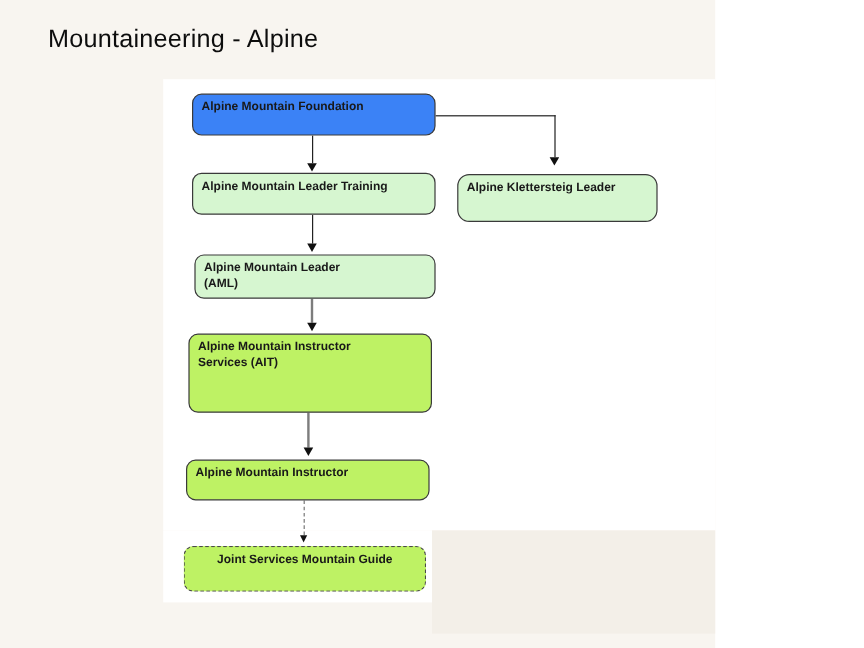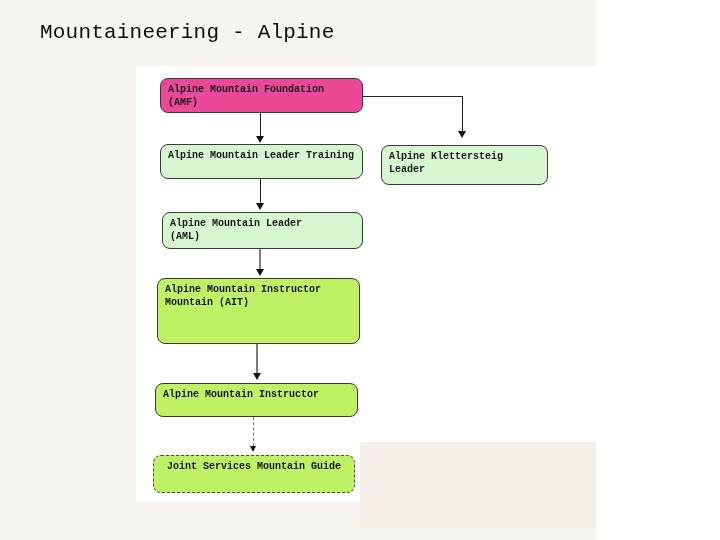--- a/index.html
+++ b/index.html
@@ -1,43 +1,43 @@
 <!DOCTYPE html>
 <html><head>
 <meta charset="utf-8">
 <style>
   html,body { margin:0; padding:0; }
   .slide {
     position:relative; width:596px; height:540px; overflow:hidden;
     background:#F8F5F0;
-    font-family:Liberation Mono, monospace;
+    font-family:Liberation Sans, sans-serif;
   }
   .slide-title {
     position:absolute; left:40px; top:21px;
     font-size:21px; color:#0d0d0d; letter-spacing:0.2px;
   }
   .panel { position:absolute; background:#ffffff; }
   .panel-main  { left:136px; top:66px;  width:467px; height:376px; }
   .panel-lower { left:136px; top:442px; width:224px; height:60px;  }
   .panel-cream { left:360px; top:442px; width:243px; height:86px; background:#F3EFE8; }
 
   .node {
     position:absolute; box-sizing:border-box;
     border:1px solid #3a3a3a; border-radius:8px;
     padding:4px 7px; font-size:10px; font-weight:bold;
     line-height:13px; color:#191919;
   }
-  .node-blue   { background:#ec4899; }
+  .node-blue   { background:#3b82f6; }
   .node-green  { background:#D6F6D0; }
   .node-orange { background:#bef264; }
   .node-dashed { border:1px dashed #4a4a4a; }
 
   #node-amf { left:160px; top:78px;  width:203px; height:35px; }
   #node-amt { left:160px; top:144px; width:203px; height:35px; }
-  #node-akl { left:381px; top:145px; width:167px; height:40px; }
+  #node-akl { left:381px; top:145px; width:167px; height:40px;border-radius:10px; }
   #node-aml { left:162px; top:212px; width:201px; height:37px; }
   #node-ait { left:157px; top:278px; width:203px; height:66px; }
   #node-ami { left:155px; top:383px; width:203px; height:34px; }
   #node-jmg { left:153px; top:455px; width:202px; height:38px;text-align:center; }
 
   .vline  { position:absolute; width:1px; background:#222; }
   .vline-gray { position:absolute; width:2px; background:#7d7d7d; }
   .vline-dashed { position:absolute; width:0; border-left:1px dashed #777; }
   .hline  { position:absolute; height:1px; background:#222; }
   .head-down {
@@ -88,39 +88,38 @@
     <div class="head-down" style="left:253px; top:373px;"></div>
   </div>
 
   <div>
     <div class="vline-dashed" style="left:253px; top:417px; height:29px;"></div>
     <div class="head-down-sm" style="left:250px; top:446px;"></div>
   </div>
 
   <div class="node node-blue" id="node-amf">
     <div>Alpine Mountain Foundation</div>
-    <div>(AMF)</div>
   </div>
 
   <div class="node node-green" id="node-amt">
     <div>Alpine Mountain Leader Training</div>
   </div>
 
   <div class="node node-green" id="node-akl">
     <div>Alpine Klettersteig Leader</div>
   </div>
 
   <div class="node node-green" id="node-aml">
     <div>Alpine Mountain Leader</div>
     <div>(AML)</div>
   </div>
 
   <div class="node node-orange" id="node-ait">
     <div>Alpine Mountain Instructor</div>
-    <div>Mountain (AIT)</div>
+    <div>Services (AIT)</div>
   </div>
 
   <div class="node node-orange" id="node-ami">
     <div>Alpine Mountain Instructor</div>
   </div>
 
   <div class="node node-orange node-dashed" id="node-jmg">
     <div>Joint Services Mountain Guide</div>
   </div>
 

